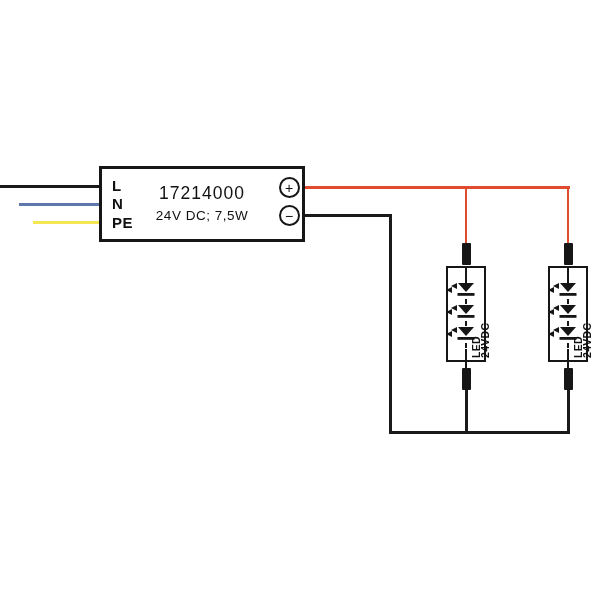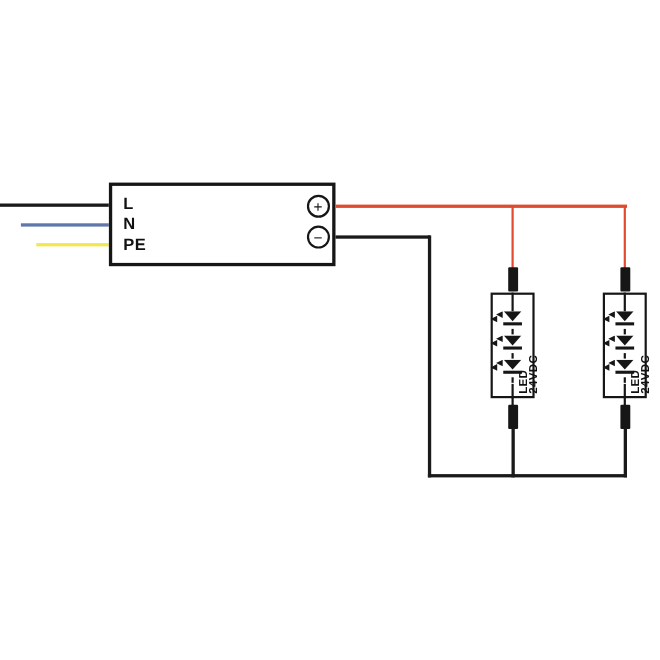--- a/index.html
+++ b/index.html
@@ -98,20 +98,22 @@
   <div class="wire" style="left: 0px; top: 185px; width: 99px; height: 3px; background-color: rgb(26, 26, 26);"></div>
   <div class="wire" style="left: 19px; top: 203px; width: 80px; height: 3px; background-color: rgb(95, 119, 171);"></div>
   <div class="wire" style="left: 33px; top: 221px; width: 66px; height: 3px; background-color: rgb(242, 231, 82);"></div>
 
   <div class="psu-box">
     <div class="psu-terminals">
       <div>L</div>
       <div>N</div>
       <div>PE</div>
     </div>
+    <div class="psu-article">17214000</div>
+    <div class="psu-rating">24V DC; 7,5W</div>
   </div>
 
   <div class="terminal-circle" style="left:278.5px; top:177px;">
     <span>+</span>
   </div>
   <div class="terminal-circle" style="left:278.5px; top:205px;">
     <span>−</span>
   </div>
 
   <div class="wire" style="left: 305px; top: 186px; width: 265px; height: 2.5px; background-color: rgb(224, 75, 47);"></div>

